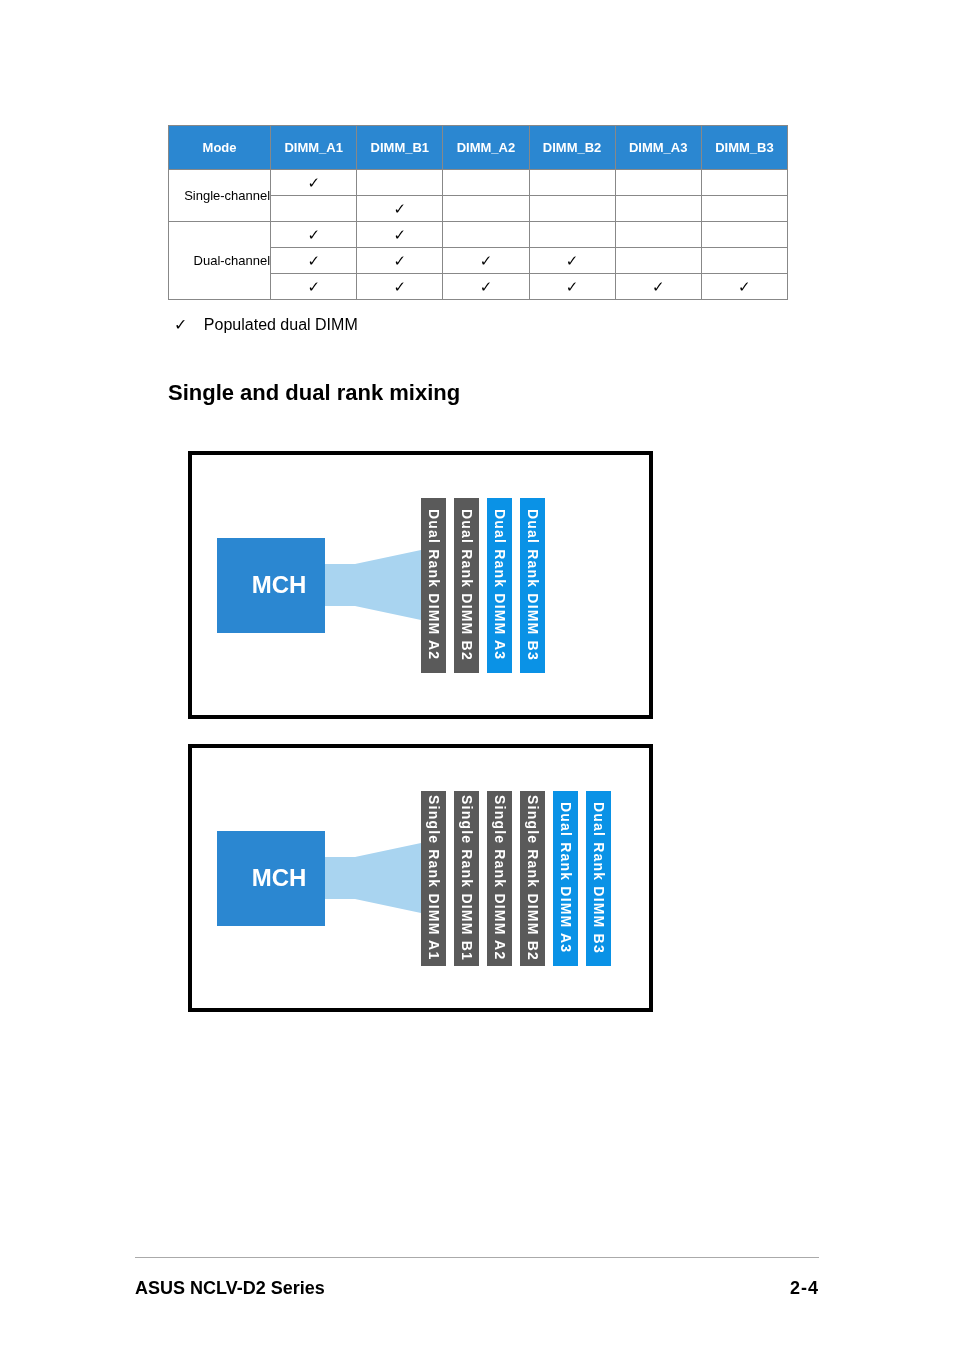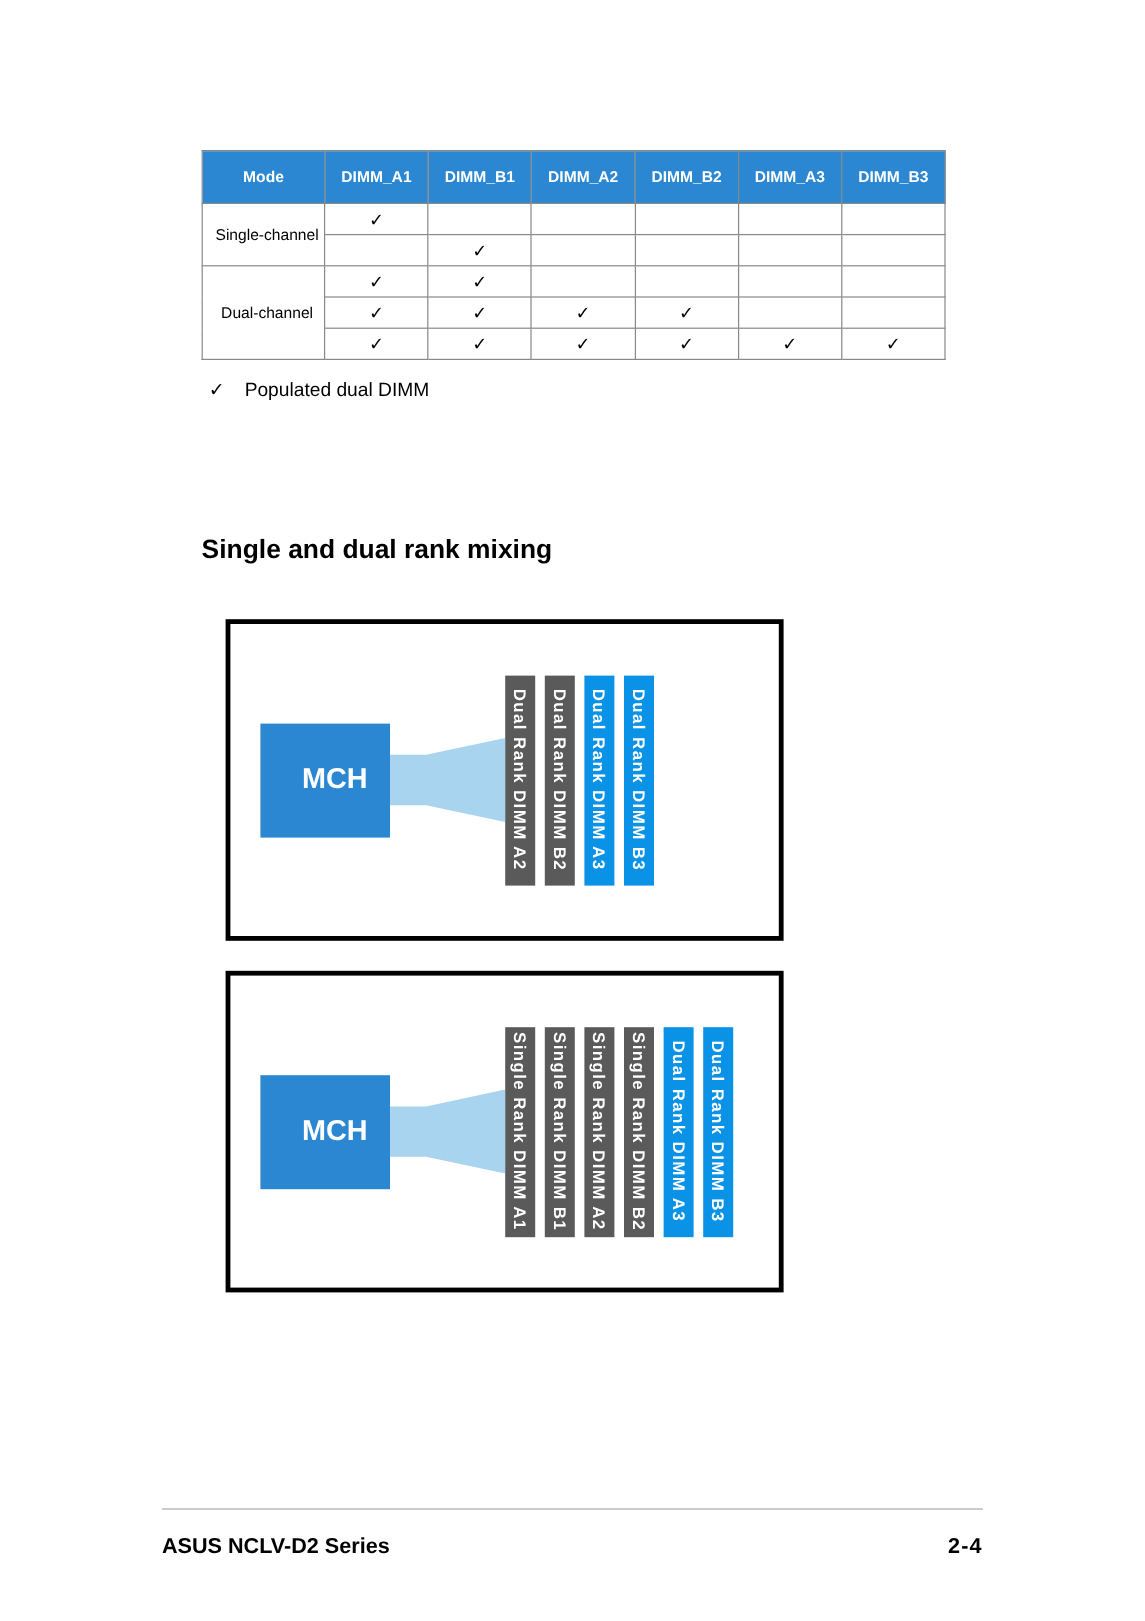--- a/index.html
+++ b/index.html
@@ -25,33 +25,33 @@
     thead th.mode-head { width: 102px; }
     thead th.slot-head { width: 86px; }
     tbody td {
       border: 1px solid #888;
       text-align: center;
       font-size: 15px;
       height: 26px;
       vertical-align: middle;
     }
     tbody td.mode-cell {
-      text-align: center;
+      text-align: right;
       padding-left: 6px;
       font-size: 13px;
       vertical-align: middle;
     }
     .legend {
       margin-top: 15px;
       font-size: 16px;
       padding-left: 6px;
     }
     .legend .check { margin-right: 12px; }
     h3.section-title {
-      margin-top: 110px;
+      margin-top: 46px;
       font-size: 22px;
       font-weight: bold;
       margin-bottom: 45px;
     }
     .diagram {
       width: 465px;
       border: 4px solid #000;
       margin-left: 20px;
       margin-bottom: 25px;
       padding: 30px 25px;

